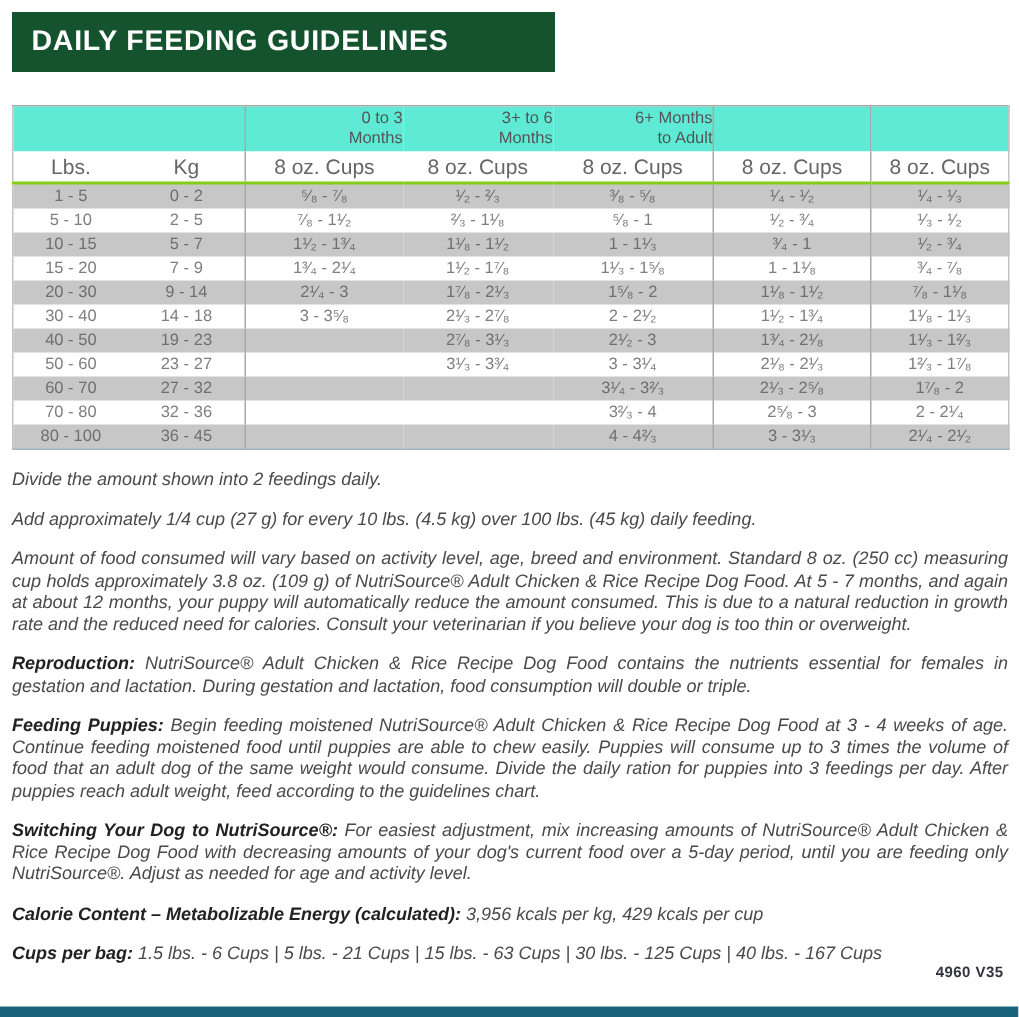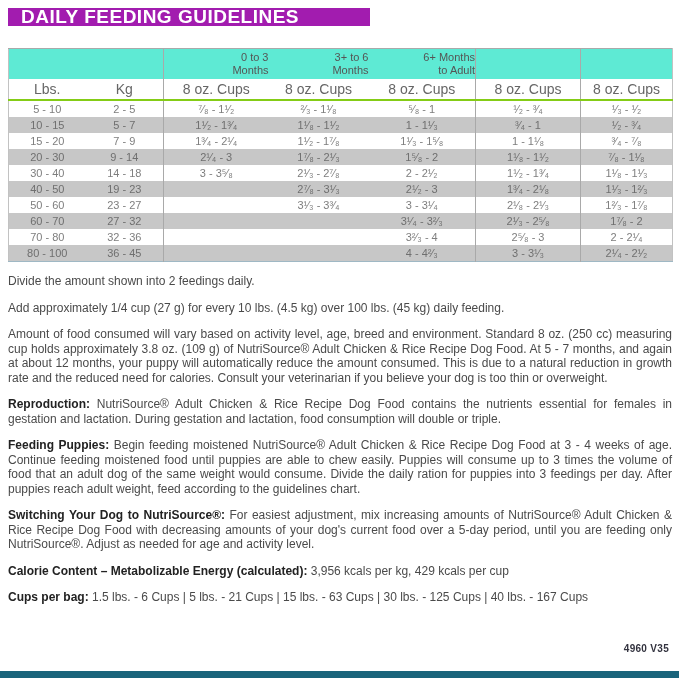--- a/index.html
+++ b/index.html
@@ -8,22 +8,22 @@
     box-sizing:border-box;
     position:relative;
     background:#ffffff;
     font-family:"Liberation Sans","DejaVu Sans",sans-serif;
     color:#4a4a4a;
     overflow:hidden;
   }
   .page{position:absolute;left:8px;top:8px;width:664px;}
   
   .title-bar{
-    width:349px;height:18px;
-    background:#a21caf;
+    width:349px;height:40px;
+    background:#14532d;
     display:flex;align-items:center;
     padding-left:13px;
     margin-bottom:22px;
   }
   .title-bar h1{
     margin:0;color:#ffffff;
     font-size:19px;font-weight:bold;letter-spacing:.5px;
   }
   
   table.feeding{
@@ -53,21 +53,21 @@
     margin-top:12px;
   }
   tbody.data tr td{
     height:16px;font-size:11px;color:#7e7e7e;text-align:center;
     vertical-align:middle;padding:0;white-space:nowrap;
   }
   tbody.data tr.shaded td{background:#c7c7c7;color:#6f6f6f;}
   .vline{border-left:1px solid #a9a9a9;}
   
   .copy{margin-top:10px;font-size:12px;line-height:14.5px;color:#4a4a4a;}
-  .copy p{margin:12px 0 7px 0;text-align:justify;}
+  .copy p{margin:12px 0 7px 0;text-align:justify;font-style:italic;}
   .copy .oneline{text-align:left;}
   .copy b{color:#222222;}
   .bold-line{font-weight:bold;color:#222222;}
   .footer-code{
     position:absolute;right:10px;bottom:24px;
     font-size:10px;font-weight:600;color:#33333f;letter-spacing:.3px;
   }
   .bottom-bar{
     position:absolute;left:0;bottom:0;
     width:679px;height:7px;background:#19647B;
@@ -108,20 +108,29 @@
         <td>Lbs.</td>
         <td>Kg</td>
         <td class="vline">8 oz. Cups</td>
         <td>8 oz. Cups</td>
         <td>8 oz. Cups</td>
         <td class="vline">8 oz. Cups</td>
         <td class="vline">8 oz. Cups</td>
       </tr>
     </thead>
     <tbody class="data">
+        <tr class="shaded">
+          <td>1 - 5</td>
+          <td>0 - 2</td>
+          <td class="vline">⁵⁄₈ - ⁷⁄₈</td>
+          <td>¹⁄₂ - ²⁄₃</td>
+          <td>³⁄₈ - ⁵⁄₈</td>
+          <td class="vline">¹⁄₄ - ¹⁄₂</td>
+          <td class="vline">¹⁄₄ - ¹⁄₃</td>
+        </tr>
         <tr>
           <td>5 - 10</td>
           <td>2 - 5</td>
           <td class="vline">⁷⁄₈ - 1¹⁄₂</td>
           <td>²⁄₃ - 1¹⁄₈</td>
           <td>⁵⁄₈ - 1</td>
           <td class="vline">¹⁄₂ - ³⁄₄</td>
           <td class="vline">¹⁄₃ - ¹⁄₂</td>
         </tr>
         <tr class="shaded">

